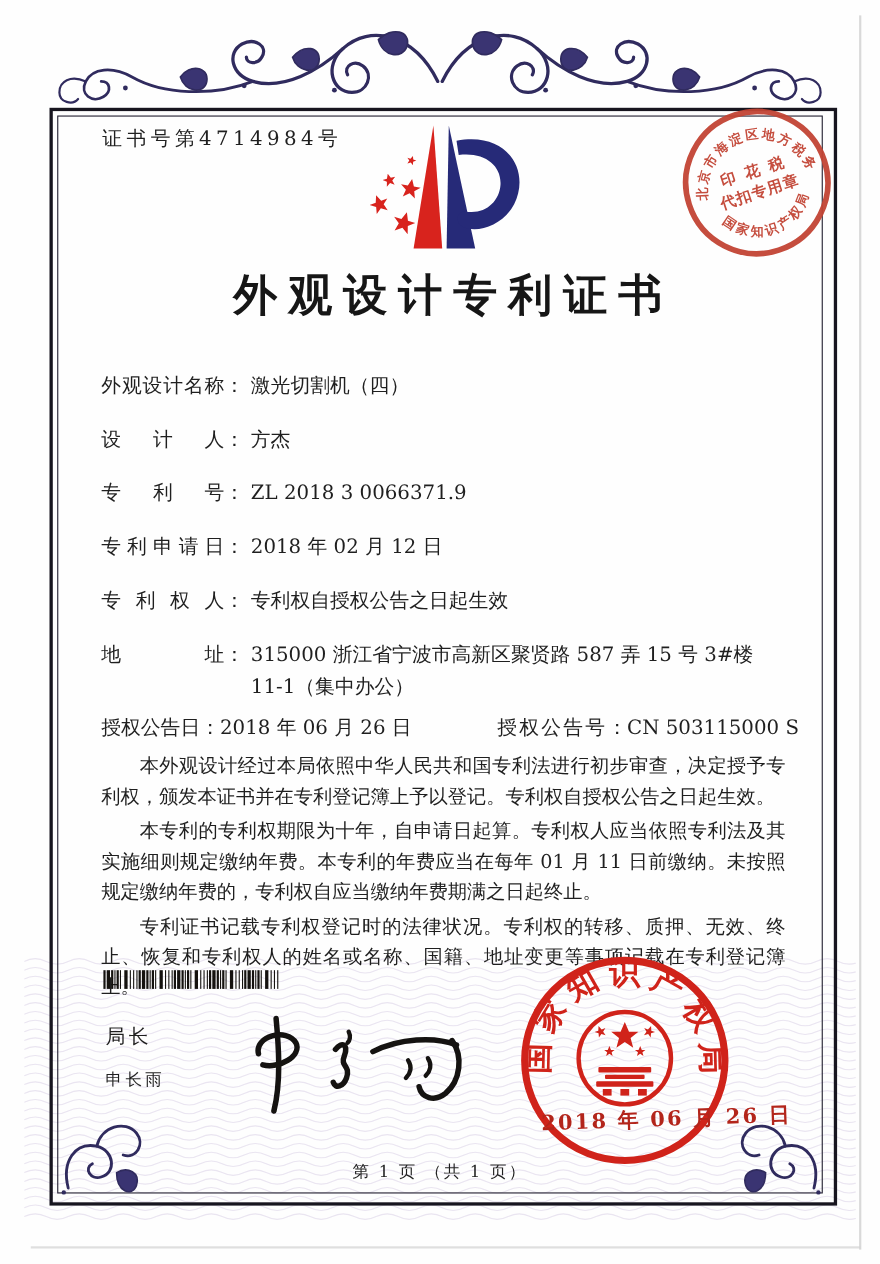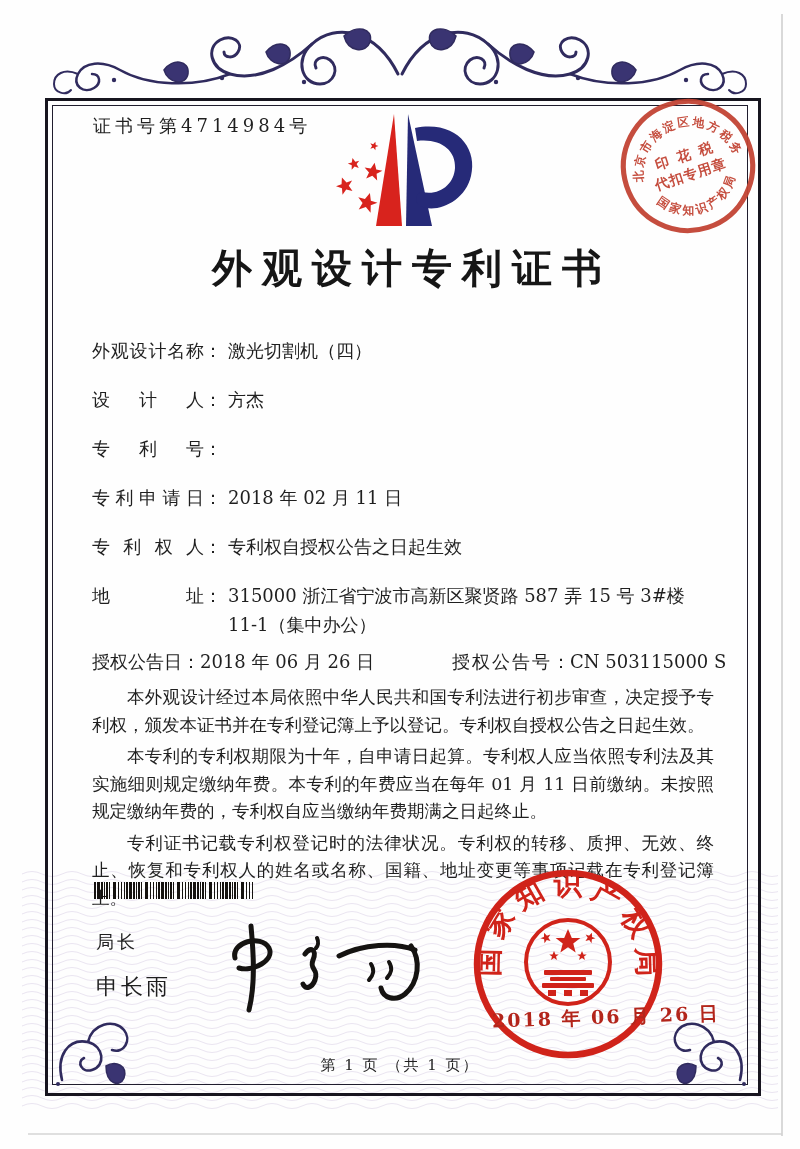--- a/index.html
+++ b/index.html
@@ -29,21 +29,21 @@
   .frow-split{position:relative;display:block;height:29px;}
   .fgroup{position:absolute;top:0;display:flex;white-space:nowrap;}
   .fgroup.g2{left:360px;justify-content:space-between;}
   .fgroup.g2 .glabel{letter-spacing:2px;}
   .paras{left:92px;top:684px;width:622px;font-size:17.5px;line-height:27.5px;text-align:justify;}
   .paras p{margin:0 0 4px 0;text-indent:2em;}
   .barcode{left:94px;top:882px;width:206px;height:17px;display:flex;align-items:stretch;z-index:3;}
   .barcode .bar{background:#15120f;}
   .sig-title{left:96px;top:930px;font-size:18px;letter-spacing:3px;
              font-family:"DejaVu Sans","Liberation Sans",sans-serif;}
-  .sig-name{left:96px;top:972px;font-size:22px;letter-spacing:3px;
+  .sig-name{left:96px;top:972px;font-size:15px;letter-spacing:3px;
             font-family:Liberation Serif, serif;}
   .sig-hand{left:213px;top:920px;z-index:4;}
   .office-seal{left:470px;top:866px;z-index:4;}
   .seal-date{left:492px;top:1005px;width:200px;font-size:19px;font-weight:700;color:#b3251b;
              letter-spacing:2px;transform:rotate(-2deg);z-index:5;white-space:nowrap;}
   .tax-stamp{left:606px;top:84px;z-index:4;opacity:.95;}
   .footer{left:0;top:1056px;width:800px;text-align:center;font-size:15px;letter-spacing:2px;z-index:3;}
 </style>
 </head>
 <body>
@@ -178,31 +178,32 @@
         <span class="fcolon">：</span>
       <span class="fvalue">方杰</span>
     </div>
     <div class="frow">
       <span class="flabel">
           <span>专</span>
           <span>利</span>
           <span>号</span>
         </span>
         <span class="fcolon">：</span>
+      <span class="fvalue">ZL 2018 3 0066371.9</span>
     </div>
     <div class="frow">
       <span class="flabel">
           <span>专</span>
           <span>利</span>
           <span>申</span>
           <span>请</span>
           <span>日</span>
         </span>
         <span class="fcolon">：</span>
-      <span class="fvalue">2018 年 02 月 11 日</span>
+      <span class="fvalue">2018 年 02 月 12 日</span>
     </div>
     <div class="frow">
       <span class="flabel">
           <span>专</span>
           <span>利</span>
           <span>权</span>
           <span>人</span>
         </span>
         <span class="fcolon">：</span>
       <span class="fvalue">专利权自授权公告之日起生效</span>

